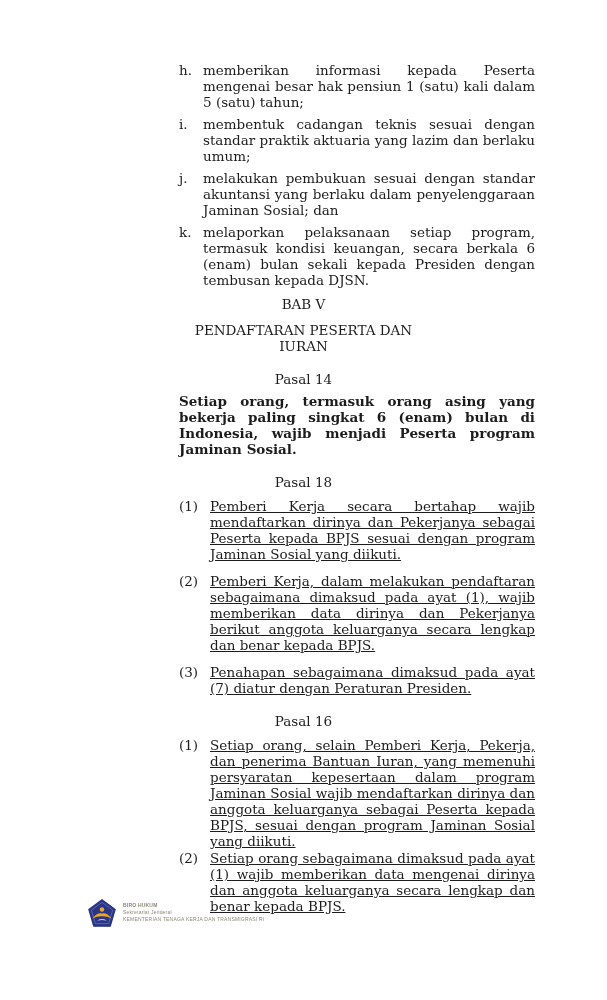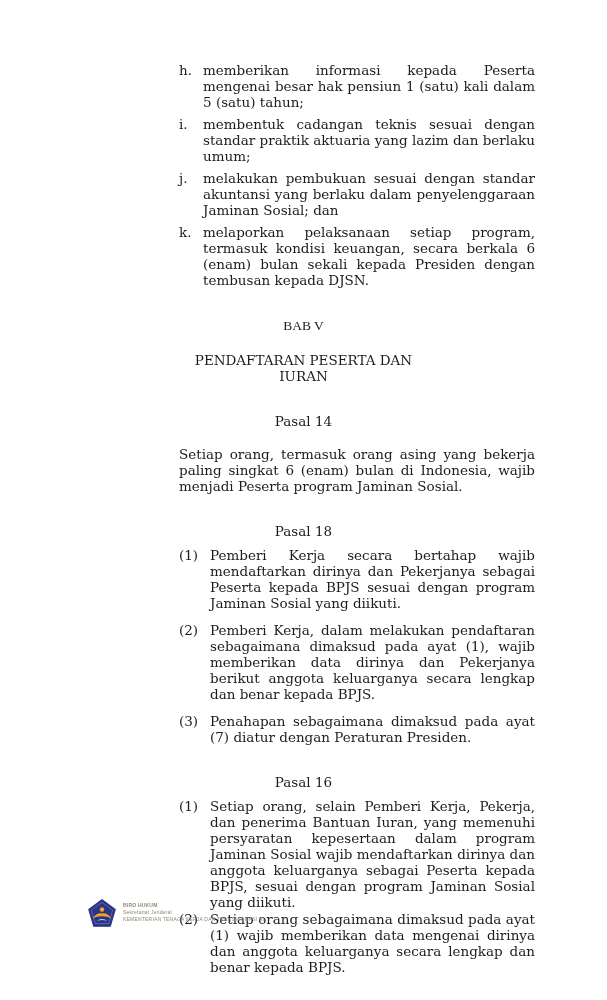--- a/index.html
+++ b/index.html
@@ -22,28 +22,28 @@
   
   .letter-item { display: flex; margin-bottom: 6px; }
   .letter-item .marker { flex: 0 0 24px; }
   .letter-item .text { flex: 1; text-align: justify; }
   
   .heading {
     width: 607px; margin-left: -179px;
     text-align: center;
   }
   .heading .hline { display: block; }
-  .mt-bab    { margin-top: 30px; font-family: Liberation Serif, serif; }
-  .mt-head   { margin-top: 18px; }
-  .mt-pasal  { margin-top: 29px; }
-  .para { text-align: justify; margin-top: 17px; }
+  .mt-bab    { margin-top: 8px; }
+  .mt-head   { margin-top: 10px; }
+  .mt-pasal  { margin-top: 17px; }
+  .para { text-align: justify; margin-top: 6px; font-weight: bold; }
   
   .ayat { display: flex; }
   .ayat .marker { flex: 0 0 31px; }
-  .ayat .text { flex: 1; text-align: justify; }
+  .ayat .text { flex: 1; text-align: justify; text-decoration: underline; }
   .mt-ayat-first  { margin-top: 8px; }
   .mt-ayat        { margin-top: 11px; }
   .mt-ayat-tight  { margin-top: 1px; }
   
   .footer {
     position: absolute; left: 88px; top: 899px;
     display: flex; align-items: flex-start; gap: 7px;
   }
   .footer-logo { width: 28px; height: 28px; }
   .footer-text {

